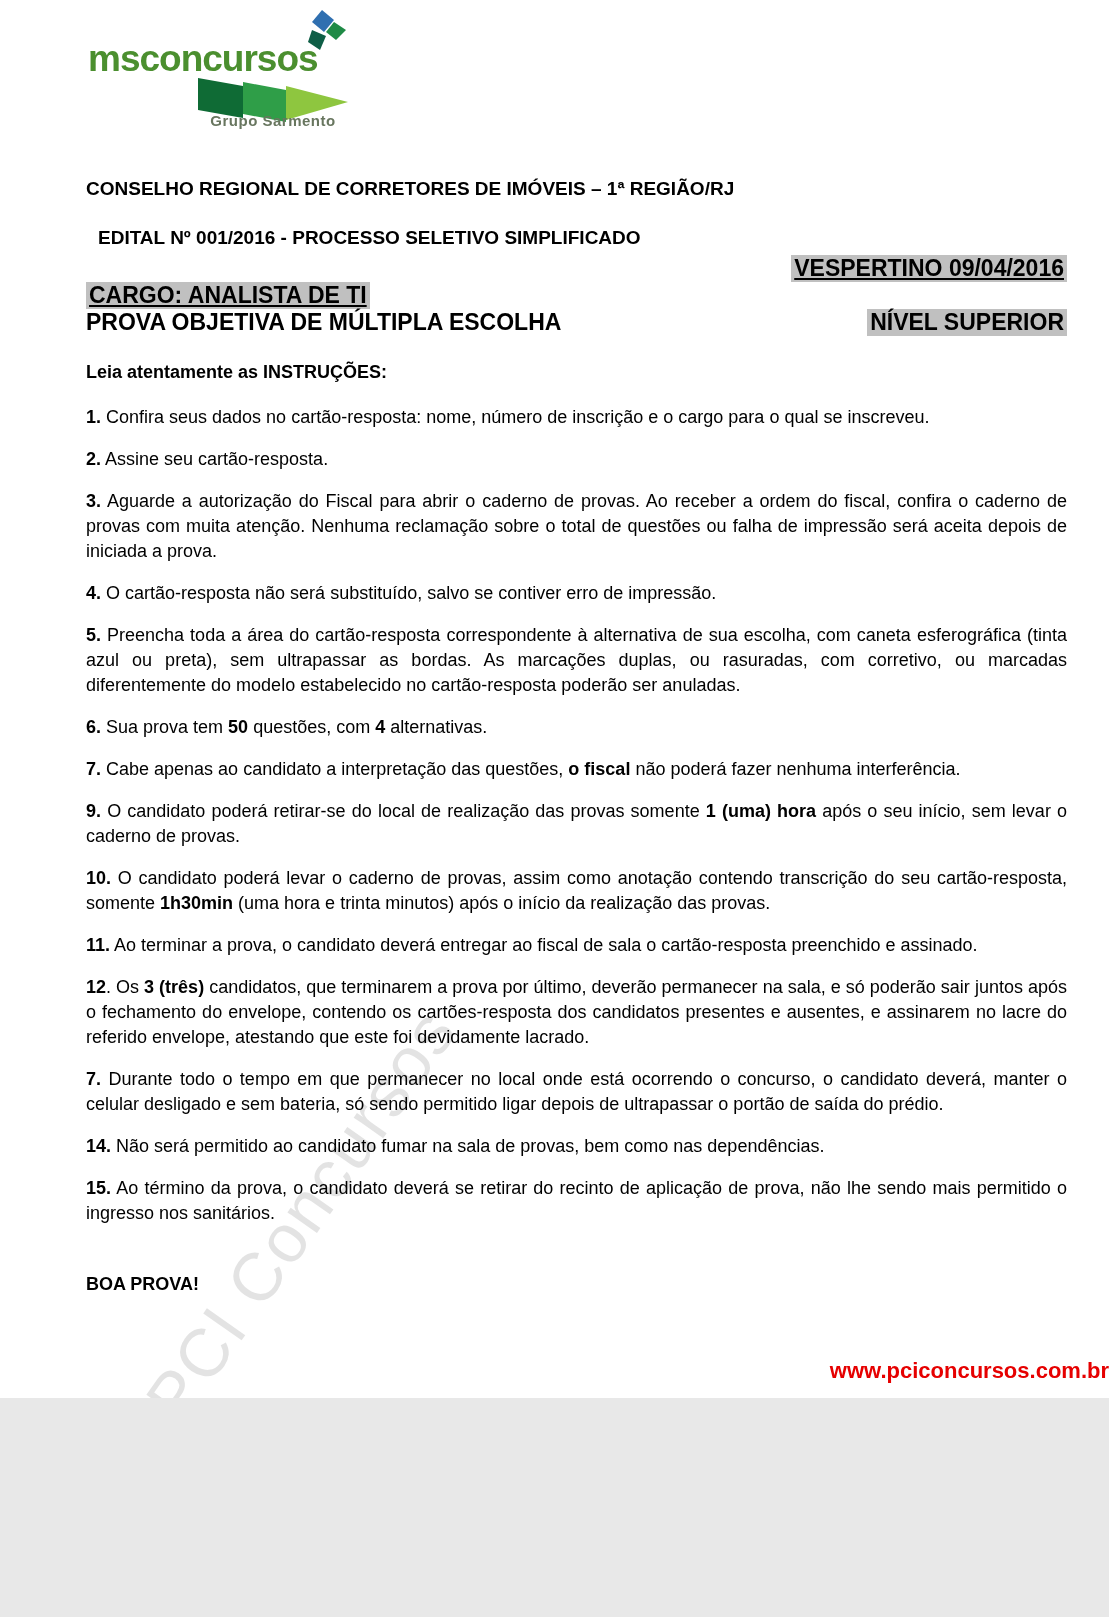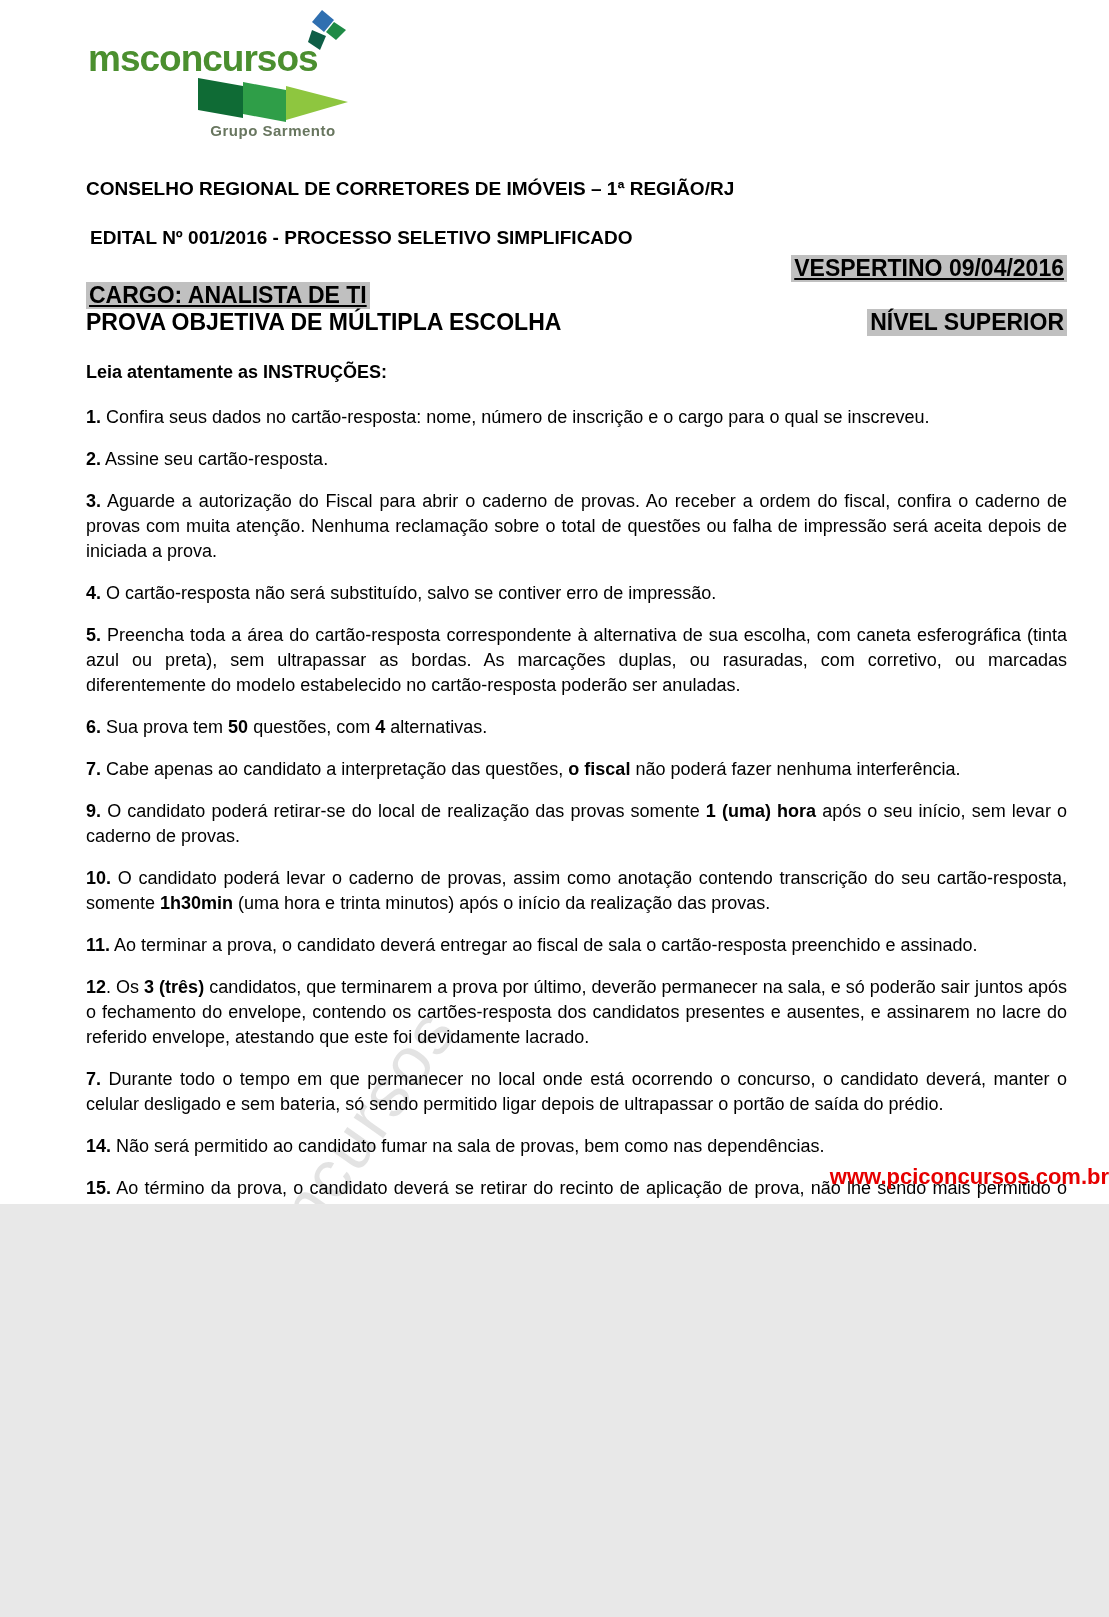--- a/index.html
+++ b/index.html
@@ -5,46 +5,46 @@
   :root {
     --highlight: #c0c0c0;
     --footer_red: #e60000;
     --logo_green: #4b8f2f;
   }
   * { box-sizing: border-box; }
   html, body { margin: 0; padding: 0; background: #e8e8e8; }
   .page {
     position: relative;
     width: 1109px;
-    height: 1204px;
+    height: 1398px;
     margin: 0 auto;
     background: #ffffff;
     font-family: "Liberation Sans", sans-serif;
     color: #000;
     overflow: hidden;
   }
   .content { padding: 12px 42px 0 86px; position: relative; z-index: 2; }
 
   
   .logo { position: relative; height: 140px; }
   .logo-text {
     position: absolute; left: 2px; top: 26px;
     font-size: 37px; font-weight: bold; letter-spacing: -1px;
     color: var(--logo_green);
   }
   .pinwheel { position: absolute; left: 214px; top: -2px; }
   .arrow { position: absolute; left: 112px; top: 62px; }
   .logo-sub {
-    position: absolute; left: 108px; top: 110px; width: 158px;
+    position: absolute; left: 108px; top: 100px; width: 158px;
     text-align: center; font-size: 15px; font-weight: bold;
     color: #68765f; letter-spacing: 0.5px;
   }
 
   .council { font-size: 19px; font-weight: bold; margin: 26px 0 0; }
-  .edital  { font-size: 19px; font-weight: bold; margin: 27px 4px 0; }
+  .edital  { font-size: 19px; font-weight: bold; margin: 27px 12px 0; }
 
   .meta { margin-top: 6px; font-size: 23px; line-height: 27px; }
   .meta-row { display: flex; justify-content: space-between; align-items: baseline; }
   .bold { font-weight: bold; }
   .hl { background: var(--highlight); padding: 0 3px; }
   .ul { text-decoration: underline; }
 
   .instr-title { font-size: 18px; font-weight: bold; margin: 26px 0 0; }
 
   .instructions { margin-top: 22px; font-size: 18px; }

